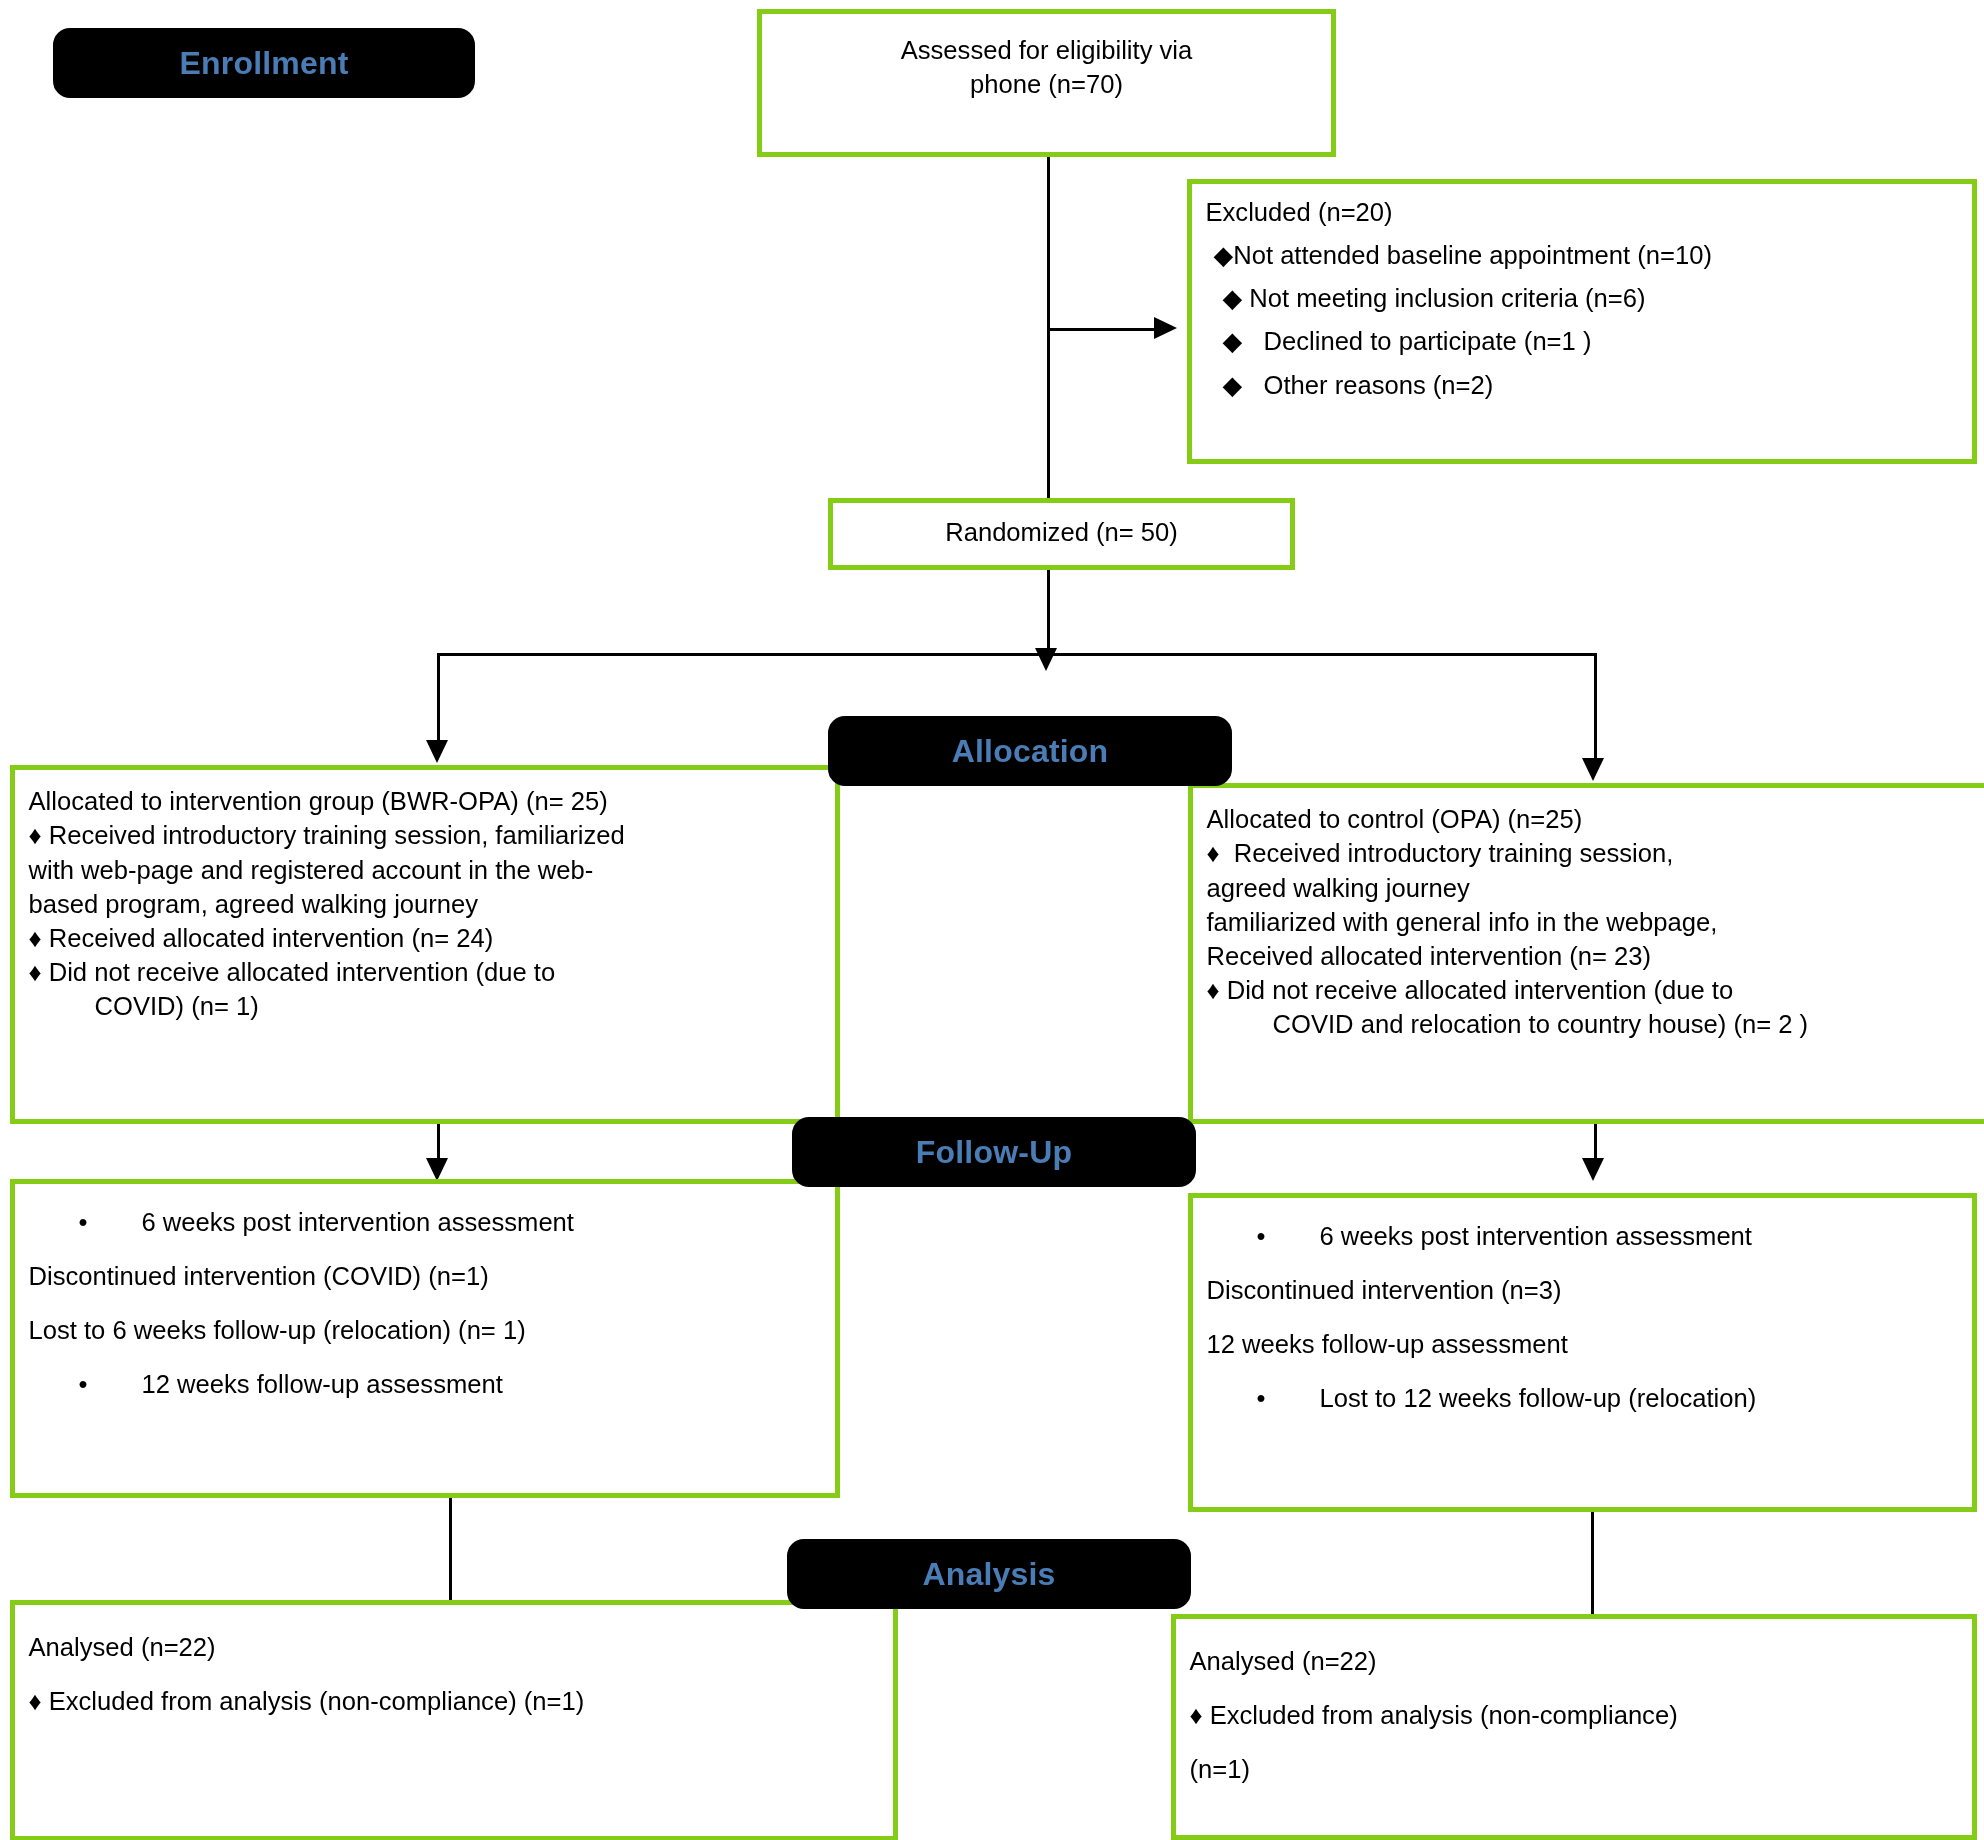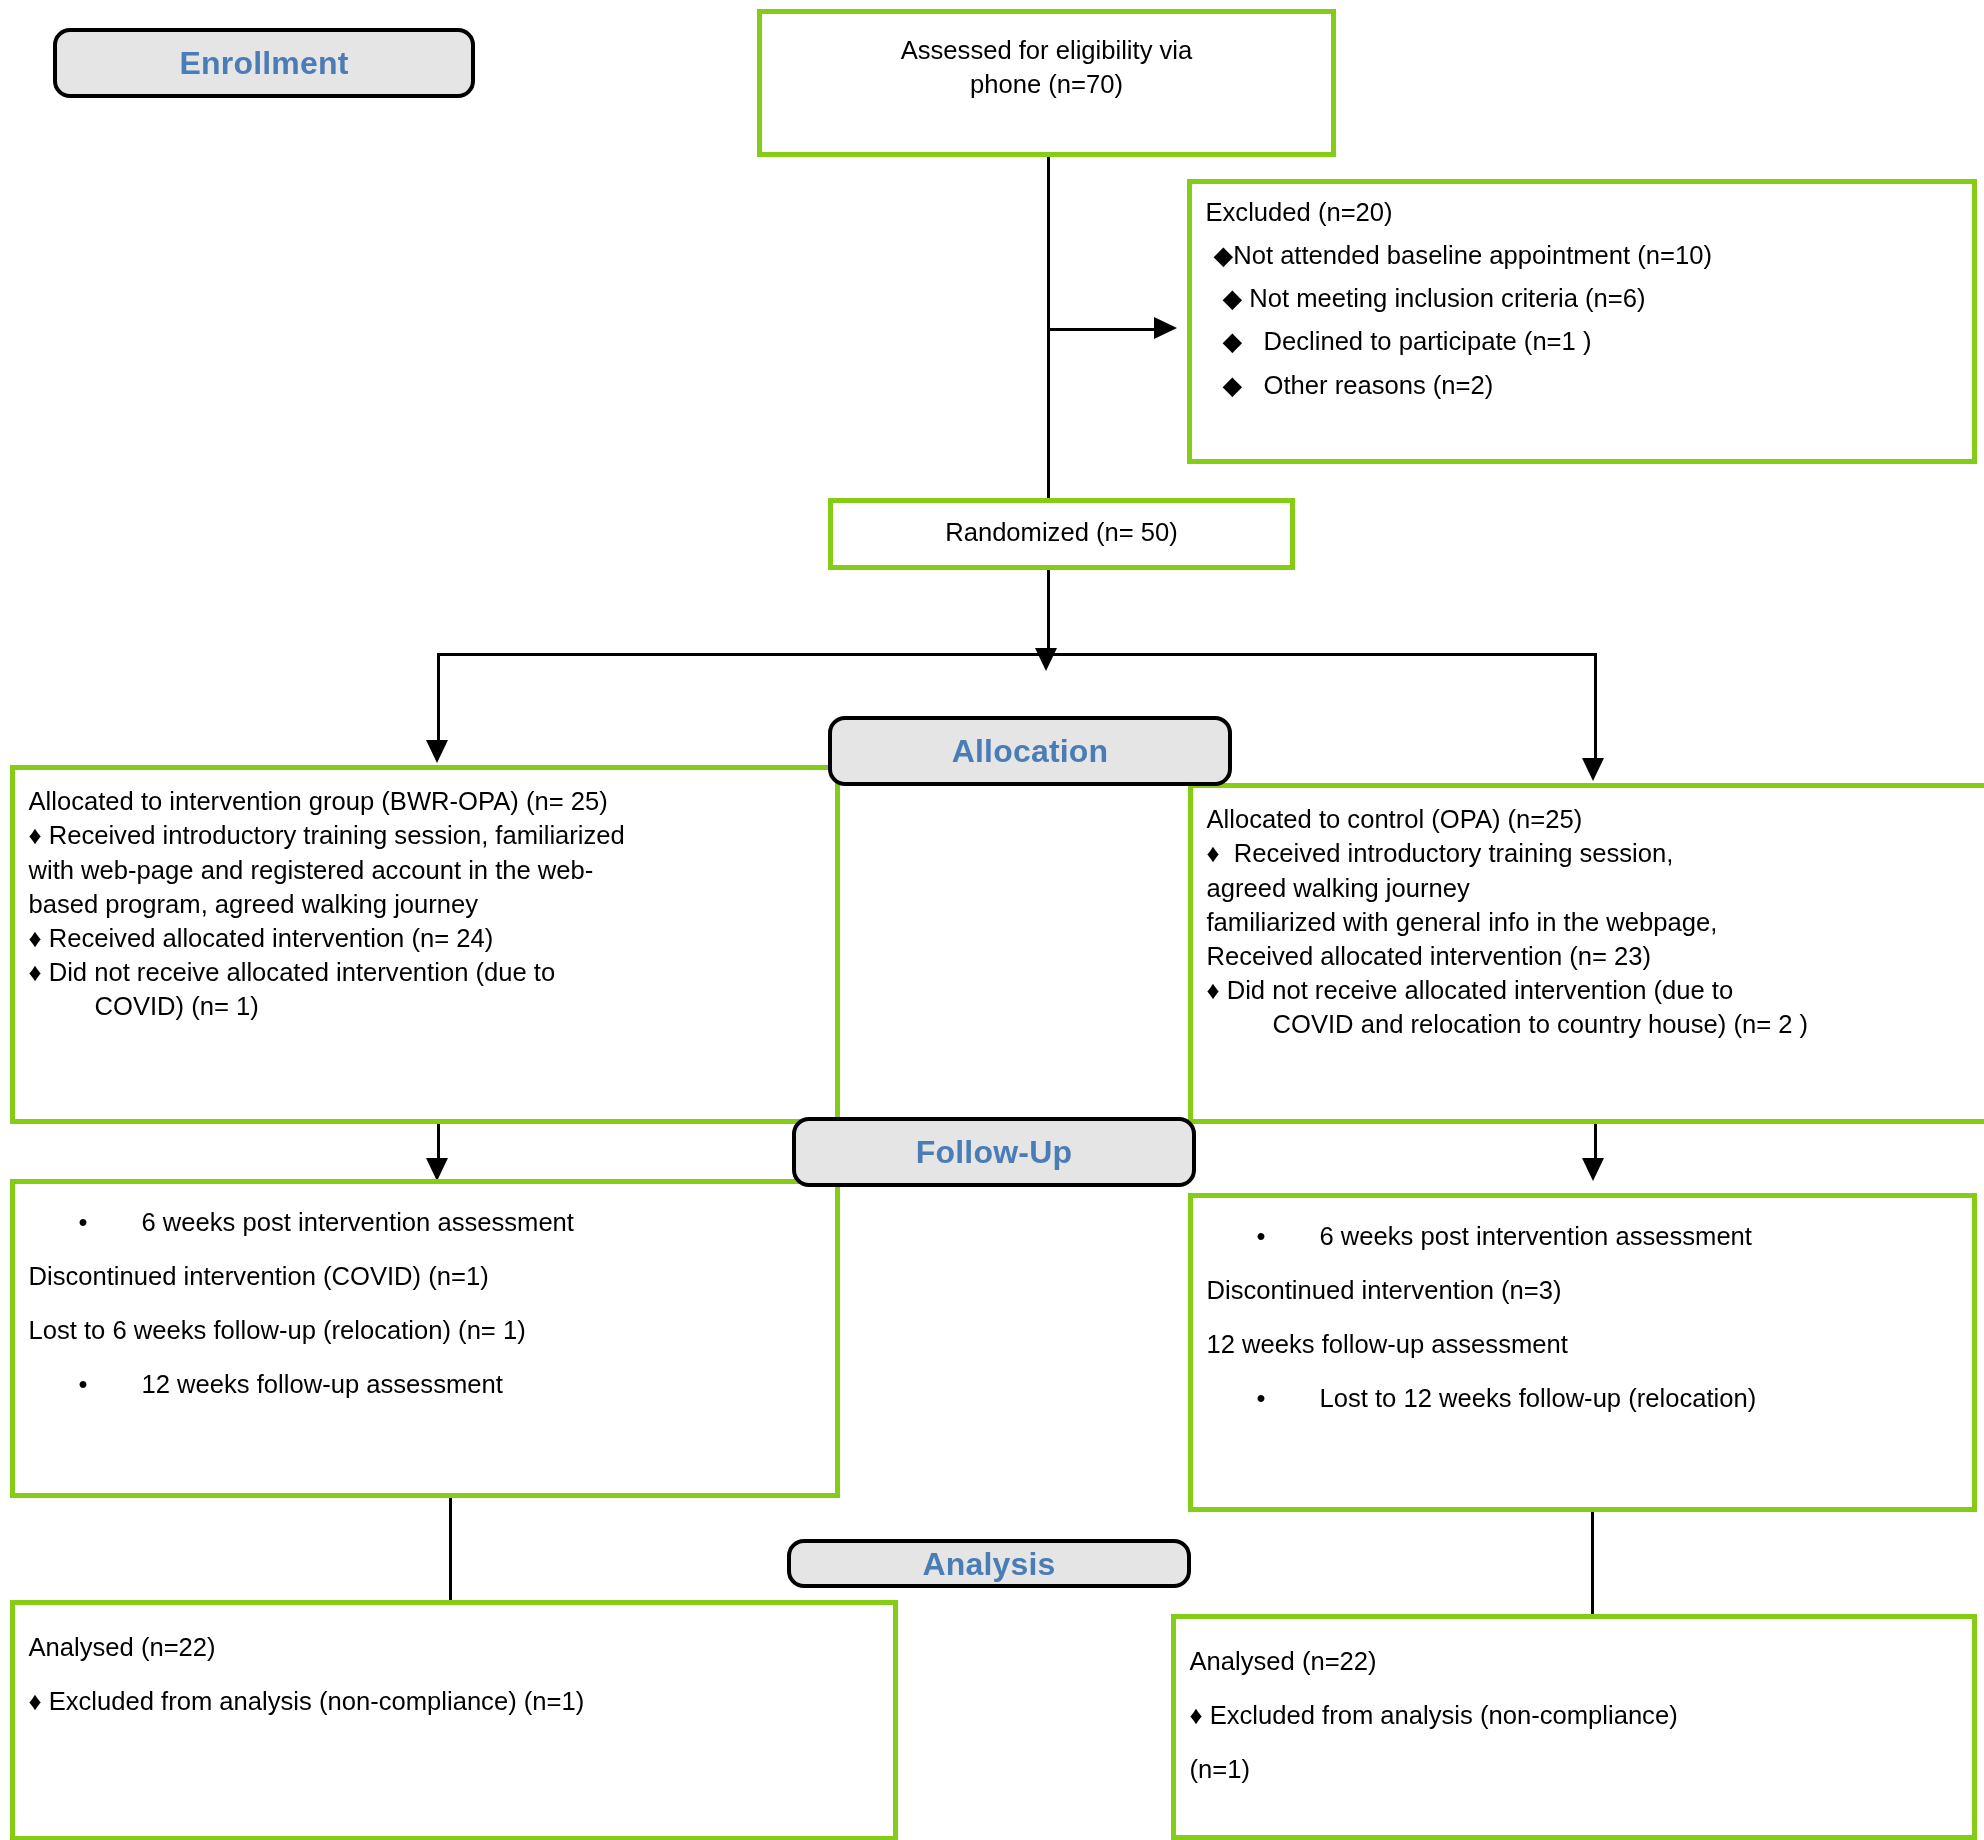--- a/index.html
+++ b/index.html
@@ -11,21 +11,21 @@
     position: relative;
     width: 1985px;
     height: 1840px;
     background: #ffffff;
     font-family: "Liberation Sans", sans-serif;
     overflow: hidden;
   }
   
   .stage-pill {
     position: absolute;
-    background: #e5e5e5;
+    background: #000000;
     border: 4.5px solid #000000;
     border-radius: 17px;
     box-sizing: border-box;
     display: flex;
     align-items: center;
     justify-content: center;
     z-index: 40;
   }
   .stage-pill span {
     color: #4A7CB5;
@@ -194,21 +194,21 @@
       <span class="ln gap">12 weeks follow-up assessment</span>
       <span class="bul-row" style="margin-top:20.6px;"><span class="dot">•</span><span>Lost to 12 weeks follow-up (relocation)</span></span>
     </div>
   </div>
 
   <div class="vline" style="left:449px; top:1498px; height:168px;"></div>
   <div class="arrow-down" style="left:437px; top:1660px;"></div>
   <div class="vline" style="left:1591px; top:1512px; height:168px;"></div>
   <div class="arrow-down" style="left:1579px; top:1674px;"></div>
 
-  <div class="stage-pill" style="left:787px; top:1539px; width:404px; height:49px;">
+  <div class="stage-pill" style="left:787px; top:1539px; width:404px; height:70px;">
     <span>Analysis</span>
   </div>
 
   <div class="box" style="left:10px; top:1600px; width:888px; height:241px;">
     <div class="box-inner" style="padding-top:26px;">
       <span class="ln">Analysed (n=22)</span>
       <span class="ln gap">♦ Excluded from analysis (non-compliance) (n=1)</span>
     </div>
   </div>
 

